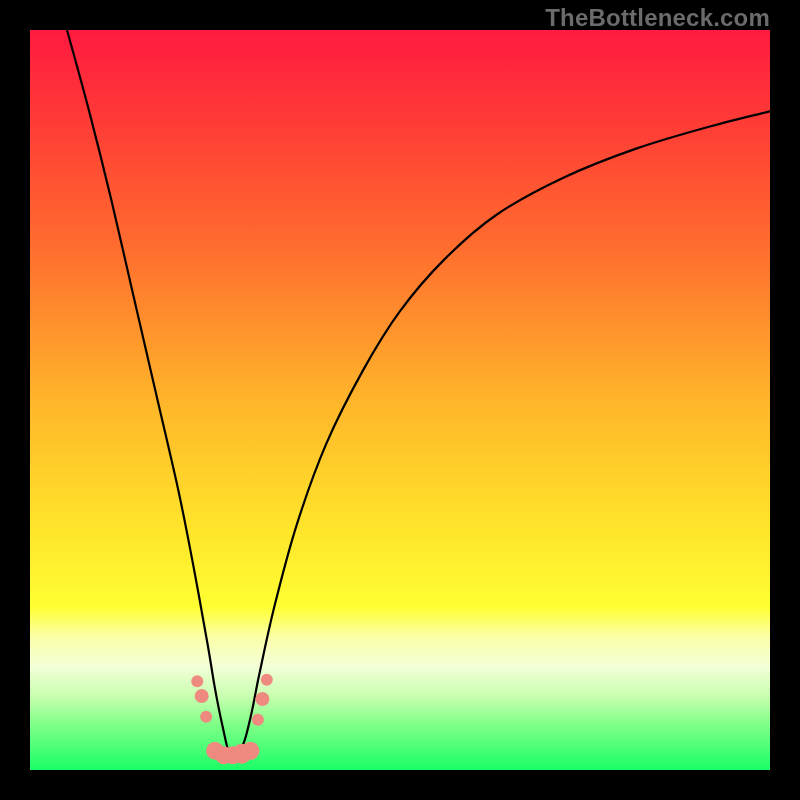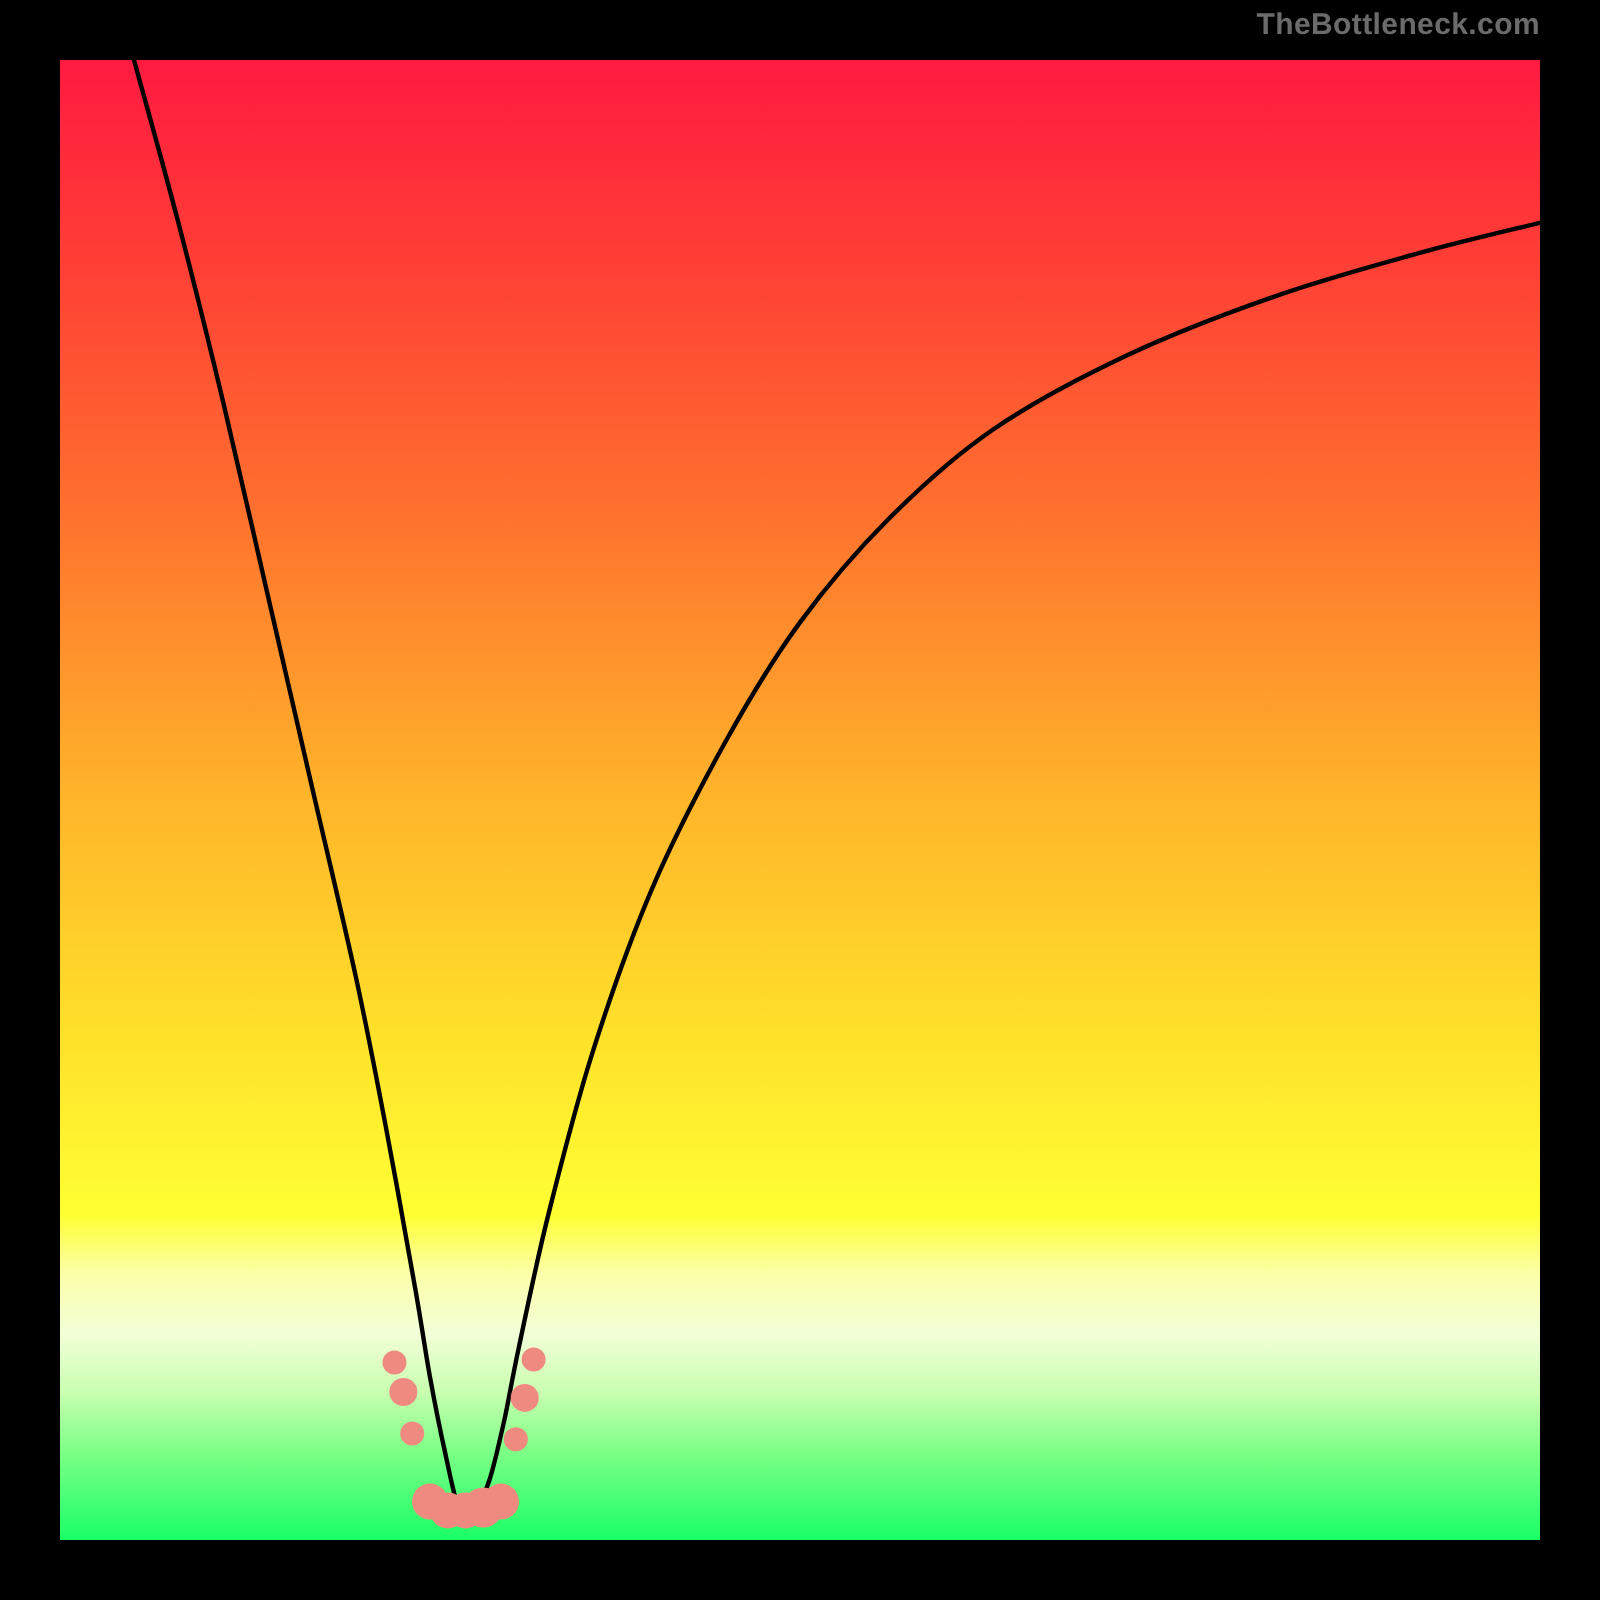--- a/index.html
+++ b/index.html
@@ -22,21 +22,21 @@
     top: 30px;
     width: 740px;
     height: 740px;
     overflow: hidden;
   }
   .watermark {
     position: absolute;
     top: 4px;
     right: 30px;
     color: #6b6b6b;
-    font-size: 15px;
+    font-size: 24px;
     font-weight: 600;
     letter-spacing: 0.2px;
     user-select: none;
   }
   svg { display: block; }
 </style>
 </head>
 <body>
 
 <div class="frame">

